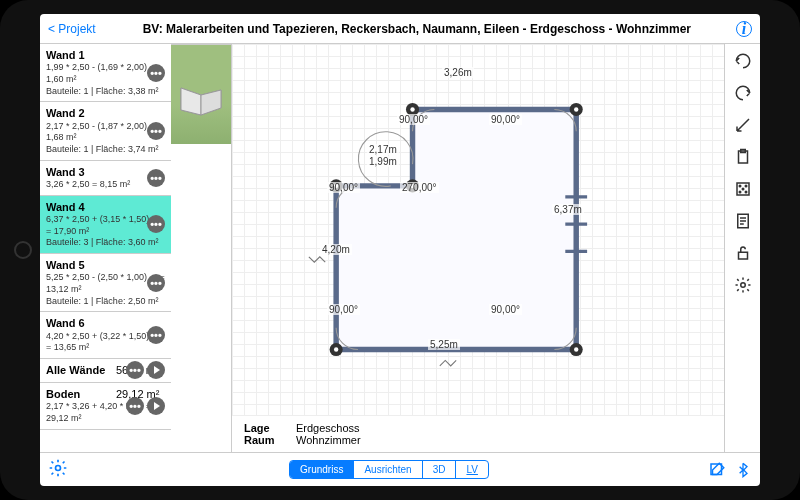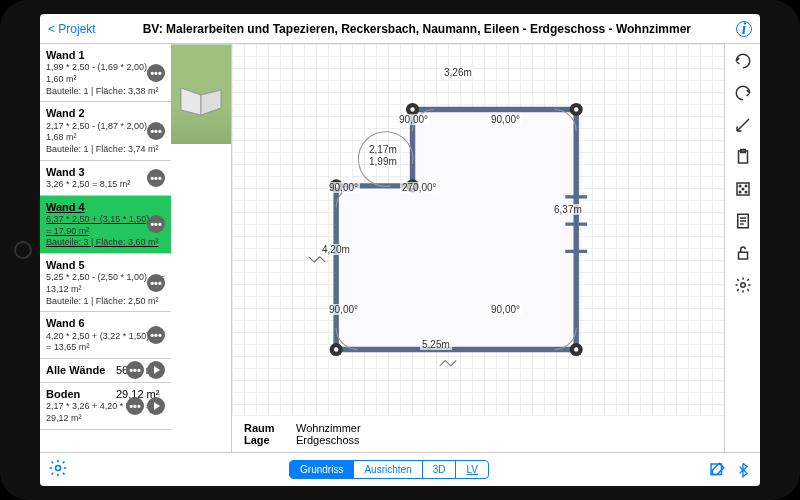--- a/index.html
+++ b/index.html
@@ -14,21 +14,21 @@
 .topbar { height: 30px; border-bottom: 1px solid #ccc; display: flex; align-items: center; padding: 0 8px; font-size: 12px; }
 .back { color: #067cff; cursor: pointer; margin-right: 2px; }
 .title { flex: 1; text-align: center; font-weight: 600; font-size: 12px; white-space: nowrap; overflow: hidden; text-overflow: ellipsis; }
 .info-icon { color: #067cff; font-size: 16px; font-weight: 700; border: 1.5px solid #067cff; border-radius: 50%; width: 16px; height: 16px; display: flex; align-items: center; justify-content: center; font-family: Georgia, serif; font-style: italic; }
 
 .main { flex: 1; display: flex; overflow: hidden; }
 
 .sidebar { width: 192px; border-right: 1px solid #ccc; display: flex; flex-direction: row; }
 .walls { overflow-y: auto; flex: 1; }
 .wall { border-bottom: 1px solid #ccc; padding: 4px 6px; position: relative; font-size: 9px; line-height: 1.3; }
-.wall.selected { background: #22c55e; text-decoration: underline; }
+.wall.selected { background: #5eead4; }
 .wall-name { font-weight: 700; font-size: 11px; }
 .wall-calc { color: #333; }
 .wall-parts { color: #333; }
 .wall-btn { position: absolute; right: 6px; top: 50%; transform: translateY(-50%); width: 18px; height: 18px; background: #666; border-radius: 50%; color: #fff; display: flex; align-items: center; justify-content: center; font-size: 11px; font-weight: 700; cursor: pointer; }
 .wall-play { position: absolute; right: 6px; top: 50%; transform: translateY(-50%); display: flex; gap: 3px; }
 .play { width: 18px; height: 18px; background: #666; border-radius: 50%; display: flex; align-items: center; justify-content: center; cursor: pointer; }
 .play::after { content: ""; border-left: 6px solid #fff; border-top: 4px solid transparent; border-bottom: 4px solid transparent; margin-left: 2px; }
 .dots-b { width: 18px; height: 18px; background: #666; border-radius: 50%; color: #fff; display: flex; align-items: center; justify-content: center; font-size: 11px; font-weight: 700; cursor: pointer; }
 .summary-name { font-weight: 700; font-size: 11px; display: inline-block; width: 70px; }
 .summary-val { font-size: 11px; }
@@ -157,39 +157,39 @@
                 <path d="M 300 260 A 20 20 0 0 1 280 280"></path>
               </g>
               <g stroke="#777" fill="none">
                 <path d="M 70 200 L 65 195 L 60 200 L 55 195" stroke-width="1"></path>
                 <path d="M 190 290 L 185 295 L 180 290 L 175 295" stroke-width="1"></path>
               </g>
             </svg>
           </div>
           <span class="dim-label" style="left:210px;top:23px">3,26m</span>
           <span class="dim-label" style="left:320px;top:160px">6,37m</span>
-          <span class="dim-label" style="left:188px;top:295px">5,25m</span>
+          <span class="dim-label" style="left:196px;top:295px">5,25m</span>
           <span class="dim-label" style="left:88px;top:200px">4,20m</span>
           <span class="dim-label" style="left:135px;top:100px">2,17m</span>
           <span class="dim-label" style="left:135px;top:112px">1,99m</span>
           <span class="dim-label" style="left:165px;top:70px">90,00°</span>
           <span class="dim-label" style="left:257px;top:70px">90,00°</span>
           <span class="dim-label" style="left:168px;top:138px">270,00°</span>
           <span class="dim-label" style="left:95px;top:138px">90,00°</span>
           <span class="dim-label" style="left:95px;top:260px">90,00°</span>
           <span class="dim-label" style="left:257px;top:260px">90,00°</span>
         </div>
         <div class="meta">
           <div class="meta-row">
+            <span class="meta-label">Lage</span>
+            <span>Erdgeschoss</span>
+          </div>
+          <div class="meta-row">
             <span class="meta-label">Raum</span>
             <span>Wohnzimmer</span>
-          </div>
-          <div class="meta-row">
-            <span class="meta-label">Lage</span>
-            <span>Erdgeschoss</span>
           </div>
         </div>
       </div>
 
       <div class="tools">
         <div class="tool">
             <svg viewBox="0 0 24 24" fill="none" stroke="currentColor" stroke-width="2">
               <path d="M3 12 A 9 9 0 1 1 12 21 M3 12 l4 -4 M3 12 l4 4"></path>
             </svg>
           </div>

